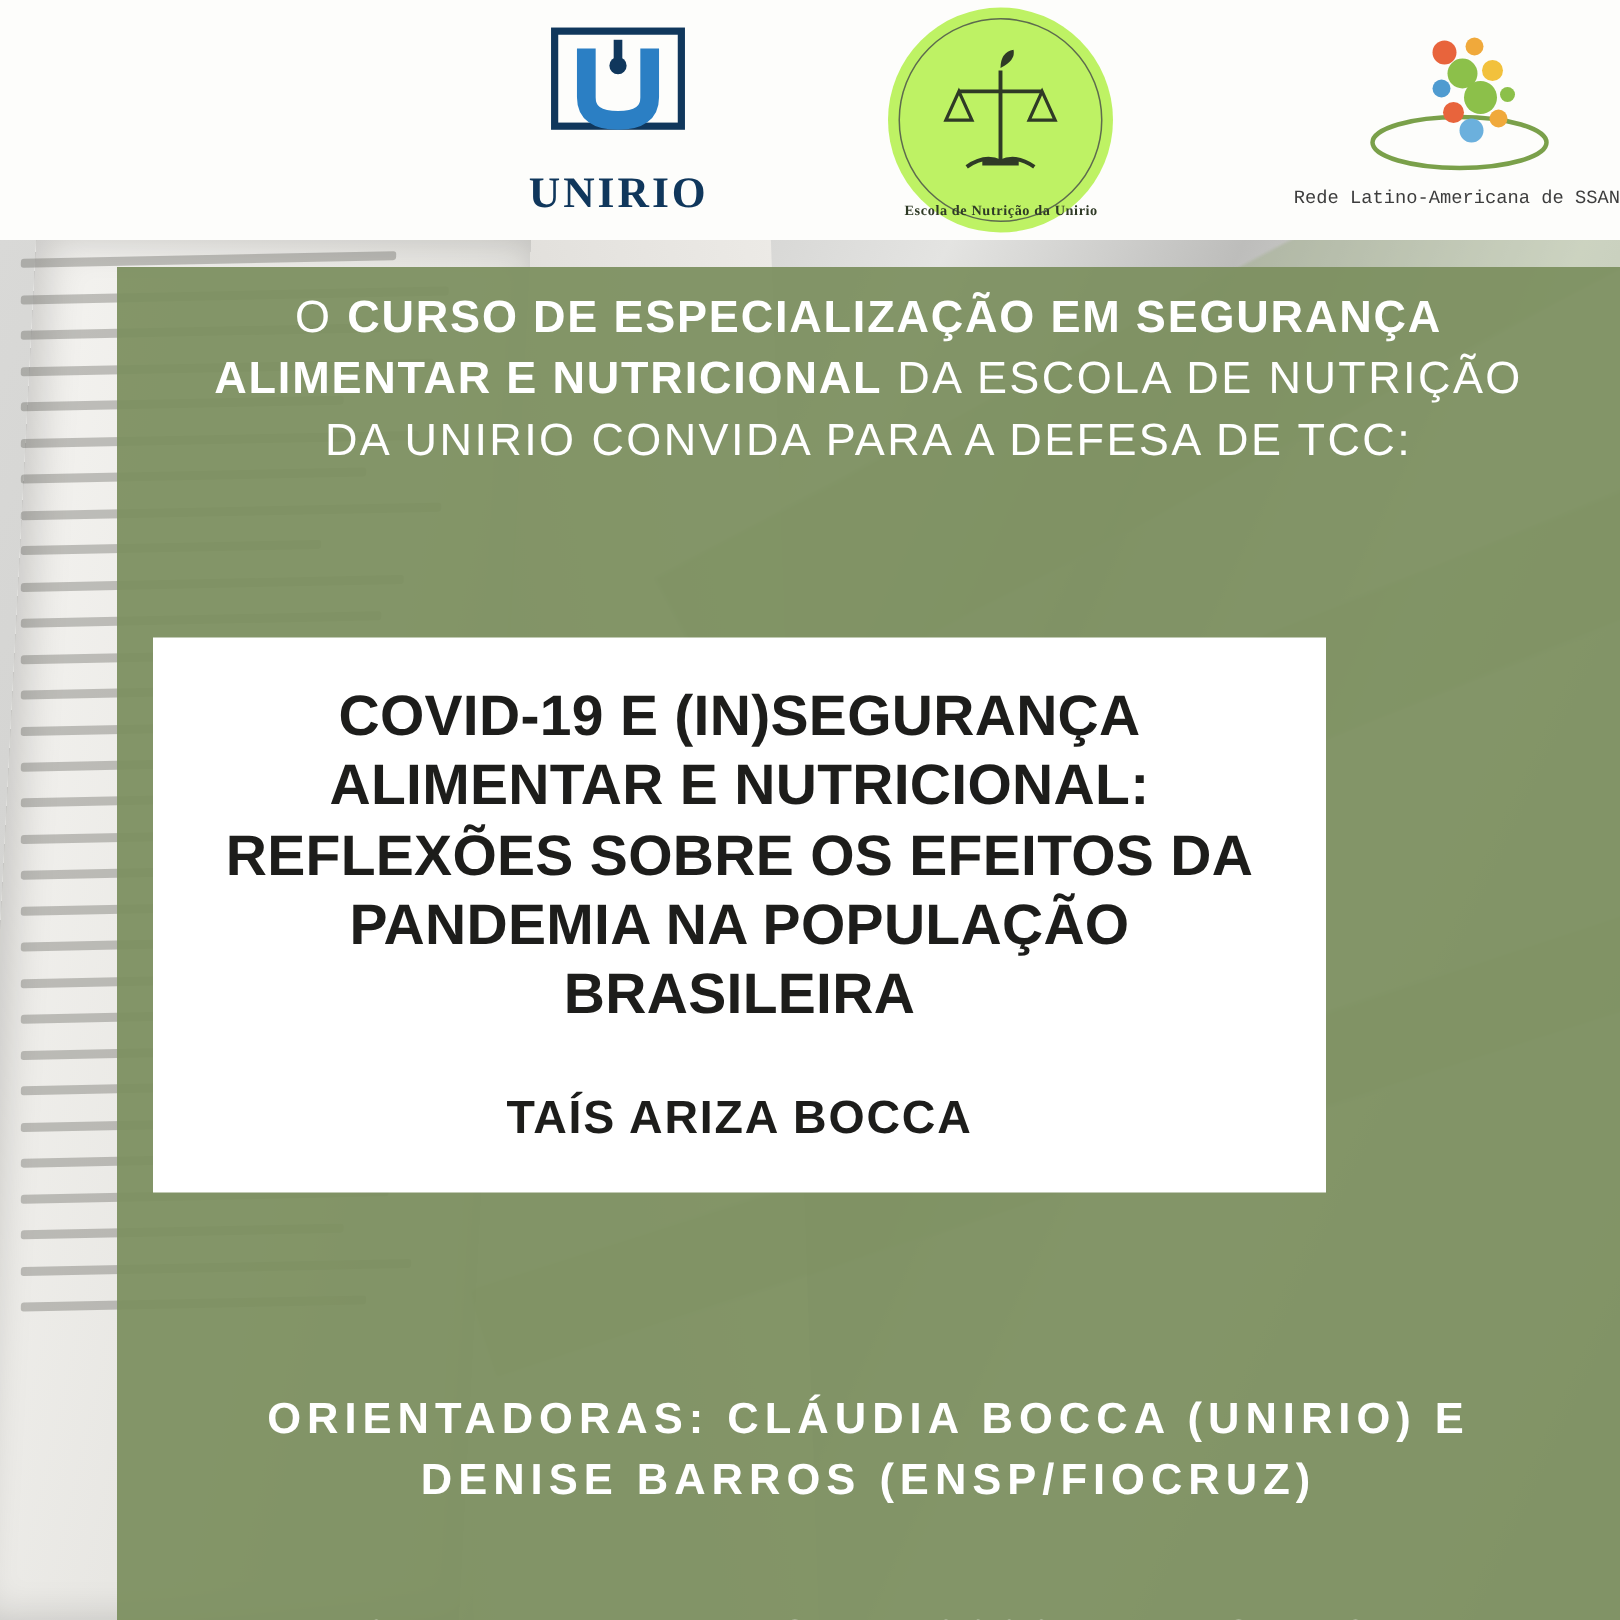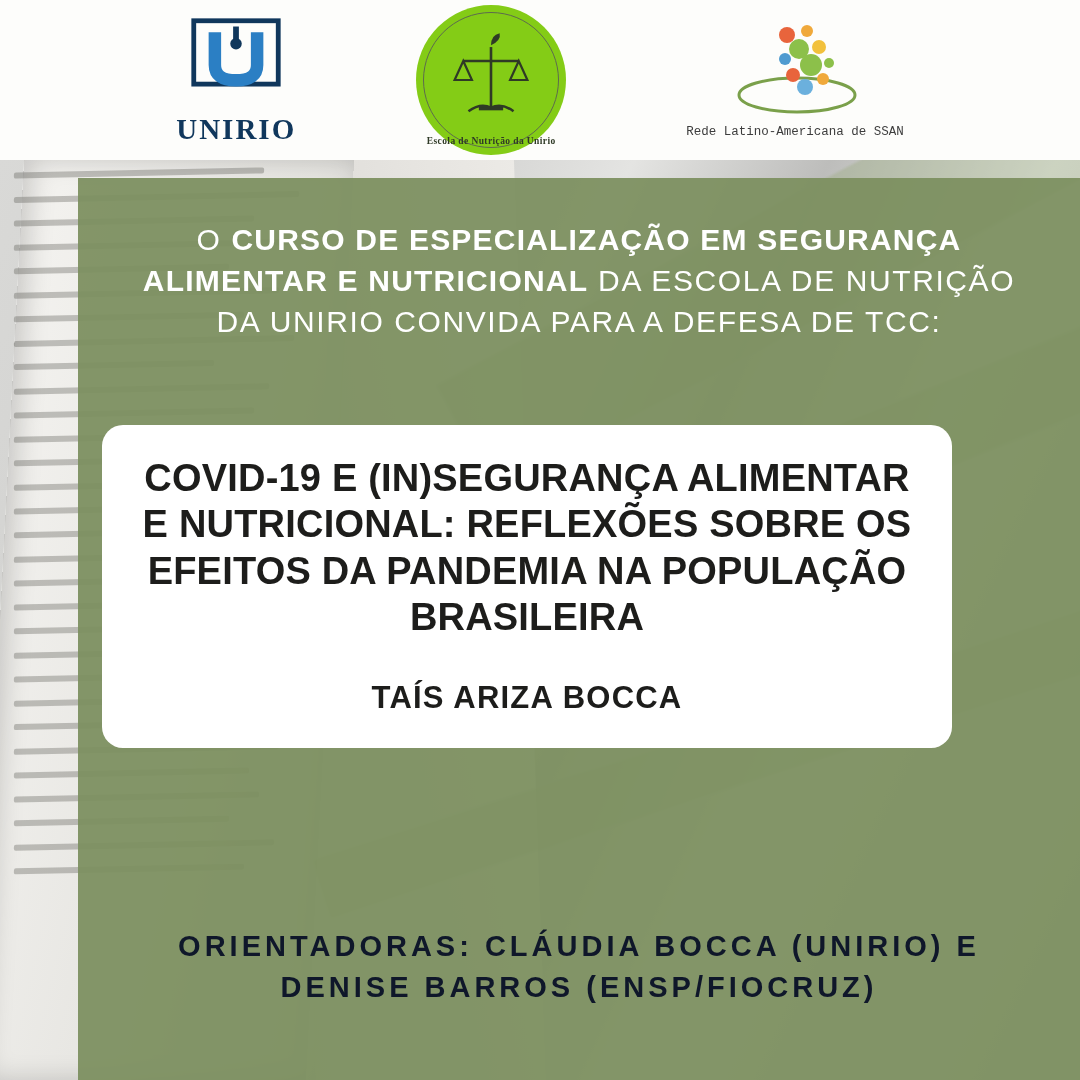--- a/index.html
+++ b/index.html
@@ -25,21 +25,21 @@
   
   .logo-strip {
     position: absolute;
     top: 0;
     left: 0;
     width: 1080px;
     height: 160px;
     background: #fdfdfb;
     display: flex;
     align-items: center;
-    justify-content: center;
+    justify-content: flex-end;
     gap: 120px;
     z-index: 5;
   }
   .logo-block {
     display: flex;
     flex-direction: column;
     align-items: center;
     justify-content: center;
   }
 
@@ -56,21 +56,21 @@
     letter-spacing: 2px;
     color: #10375c;
     margin-top: 2px;
   }
 
   
   .seal {
     width: 150px;
     height: 150px;
     border-radius: 50%;
-    background: #84cc16;
+    background: #bef264;
     position: relative;
     display: flex;
     align-items: center;
     justify-content: center;
   }
   .seal-ring {
     position: absolute;
     inset: 7px;
     border-radius: 50%;
     border: 1px solid #5d6b4e;
@@ -154,42 +154,41 @@
     position: absolute;
     top: 178px;
     left: 78px;
     width: 1002px;
     height: 902px;
     background: rgba(124,143,96,.94);
     z-index: 3;
   }
 
   .intro {
-    padding: 42px 60px 0 60px;
+    padding: 14px 60px 0 60px;
     text-align: center;
     color: #ffffff;
     font-size: 30px;
     line-height: 1.36;
     letter-spacing: 1.6px;
   }
   .intro b {
     font-weight: bold;
     letter-spacing: 1.2px;
   }
 
   
   .white-card {
     position: absolute;
     top: 247px;
     left: 24px;
-    width: 850px;
+    width: 782px;
     background: #ffffff;
     padding: 30px 26px 28px 26px;
     box-sizing: border-box;
-    border-radius: 21px;
   }
   .tcc-title {
     margin: 0;
     text-align: center;
     font-size: 38px;
     line-height: 1.22;
     font-weight: bold;
     color: #1d1d1b;
     letter-spacing: .2px;
   }
@@ -202,21 +201,21 @@
     letter-spacing: 1.2px;
   }
 
   
   .advisors {
     position: absolute;
     top: 748px;
     left: 40px;
     width: 922px;
     text-align: center;
-    color: #0f172a;
+    color: #ffffff;
     font-size: 29px;
     font-weight: bold;
     line-height: 1.42;
     letter-spacing: 4px;
   }
 
   
   .info-block {
     position: absolute;
     top: 892px;

